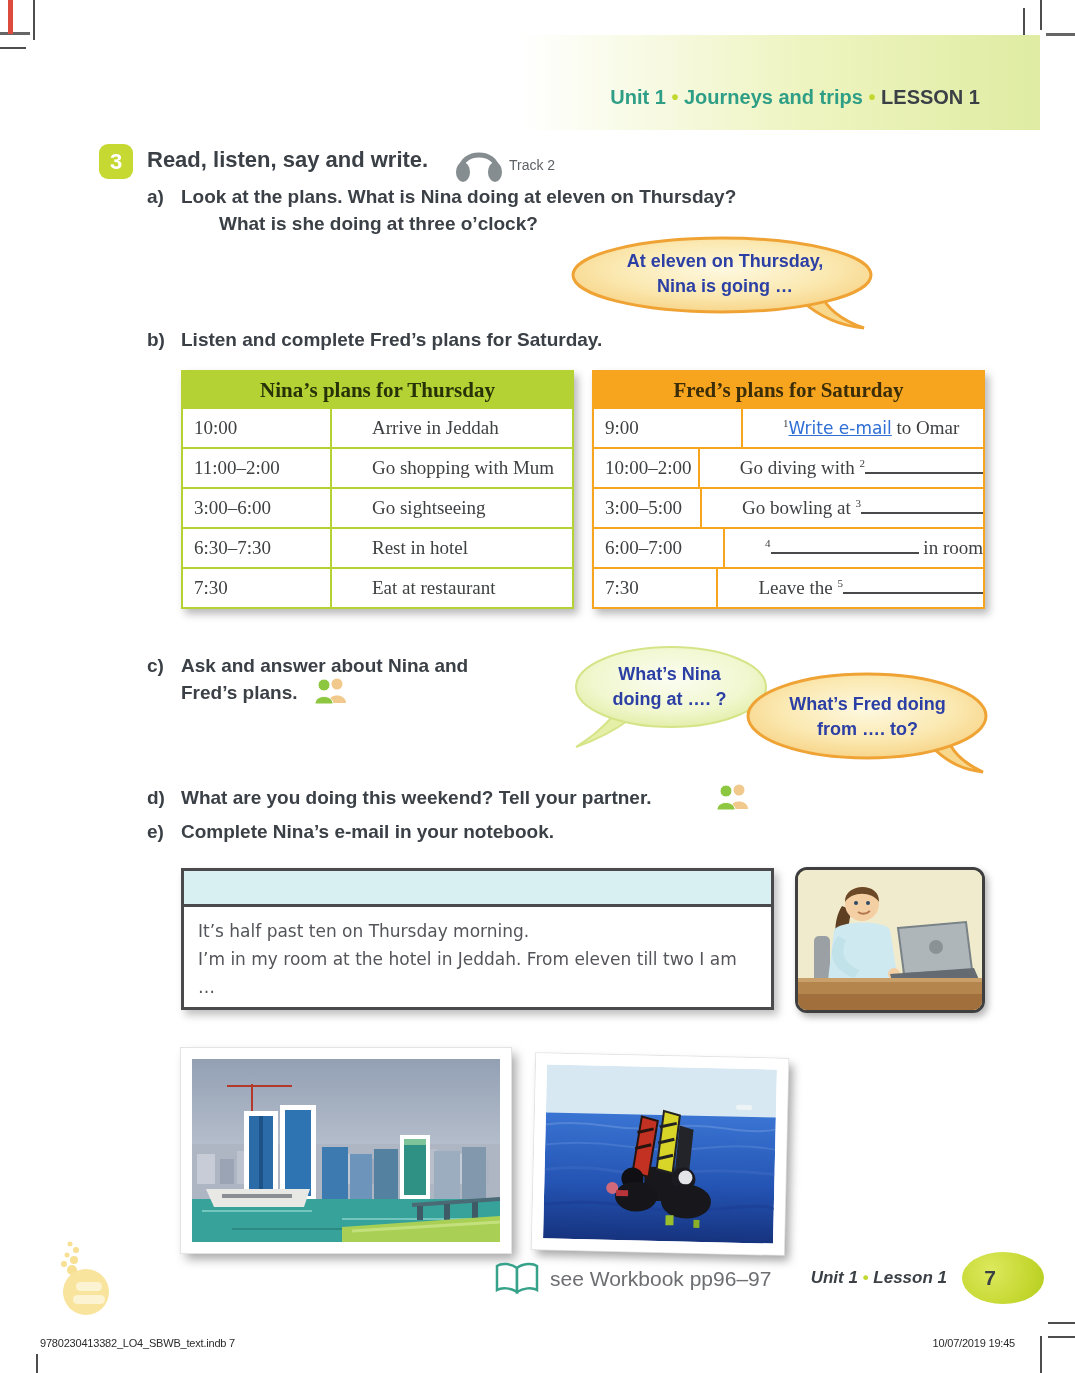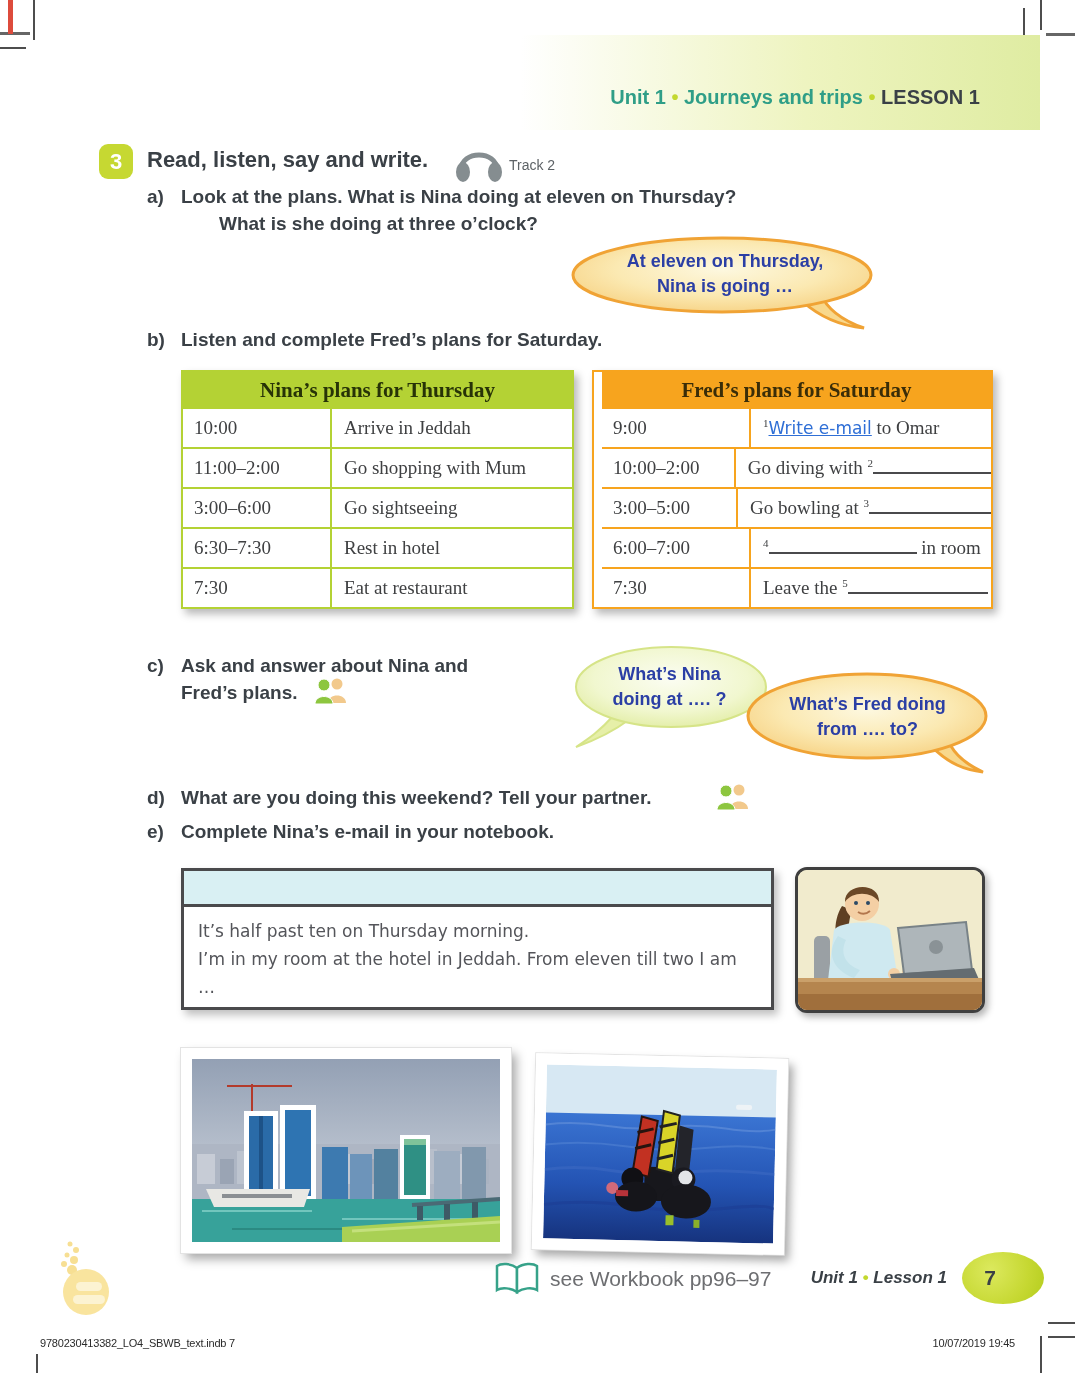--- a/index.html
+++ b/index.html
@@ -32,21 +32,21 @@
     font-weight:bold;font-size:18px;line-height:25px;white-space:nowrap;}
 
   
   .plan-table{position:absolute;top:370px;width:389px;background:#fff;
     box-shadow:4px 5px 8px rgba(0,0,0,0.28);font-family:"Liberation Serif",serif;}
   .t-green{border:2px solid #b4d234;}
   .t-orange{border:2px solid #f7a41e;}
   .plan-header{height:37px;line-height:37px;text-align:center;font-weight:bold;font-size:21px;}
   .h-green{background:#b4d234;color:#273307;}
   .h-orange{background:#f7a41e;color:#3a2d08;}
-  .plan-row{display:flex;height:38px;font-size:19px;color:#3f4042;align-items:center;}
+  .plan-row{display:flex;height:38px;font-size:19px;color:#3f4042;align-items:center;gap:28px;}
   .r-green{border-top:2px solid #b4d234;}
   .r-orange{border-top:2px solid #f7a41e;}
   .plan-time{width:136px;padding-left:11px;align-self:stretch;display:flex;align-items:center;}
   .b-green{border-right:2px solid #b4d234;}
   .b-orange{border-right:2px solid #f7a41e;}
   .plan-activity{flex:1;padding-left:12px;white-space:nowrap;}
   sup{font-size:11px;}
   .blank{display:inline-block;border-bottom:2px solid #4a4a4c;height:13px;vertical-align:baseline;}
   .bw1{width:118px;} .bw2{width:122px;} .bw3{width:148px;} .bw4{width:140px;}
   .answer{color:#2f6fd6;text-decoration:underline;font-family:"DejaVu Sans",sans-serif;font-size:17px;text-align:center;}
@@ -152,21 +152,21 @@
     <div class="plan-row r-green">
       <div class="plan-time b-green">6:30–7:30</div>
       <div class="plan-activity">Rest in hotel</div>
     </div>
     <div class="plan-row r-green">
       <div class="plan-time b-green">7:30</div>
       <div class="plan-activity">Eat at restaurant</div>
     </div>
   </div>
 
-  <div class="plan-table t-orange" style="left:592px;padding-left:8px;">
+  <div class="plan-table t-orange" style="left:592px;">
     <div class="plan-header h-orange">Fred’s plans for Saturday</div>
     <div class="plan-row">
       <div class="plan-time b-orange">9:00</div>
       <div class="plan-activity"><sup>1</sup><span class="answer">Write e-mail</span><span> to Omar</span></div>
     </div>
     <div class="plan-row r-orange">
       <div class="plan-time b-orange">10:00–2:00</div>
       <div class="plan-activity"><span>Go diving with </span><sup>2</sup><span class="blank bw1"></span></div>
     </div>
     <div class="plan-row r-orange">

